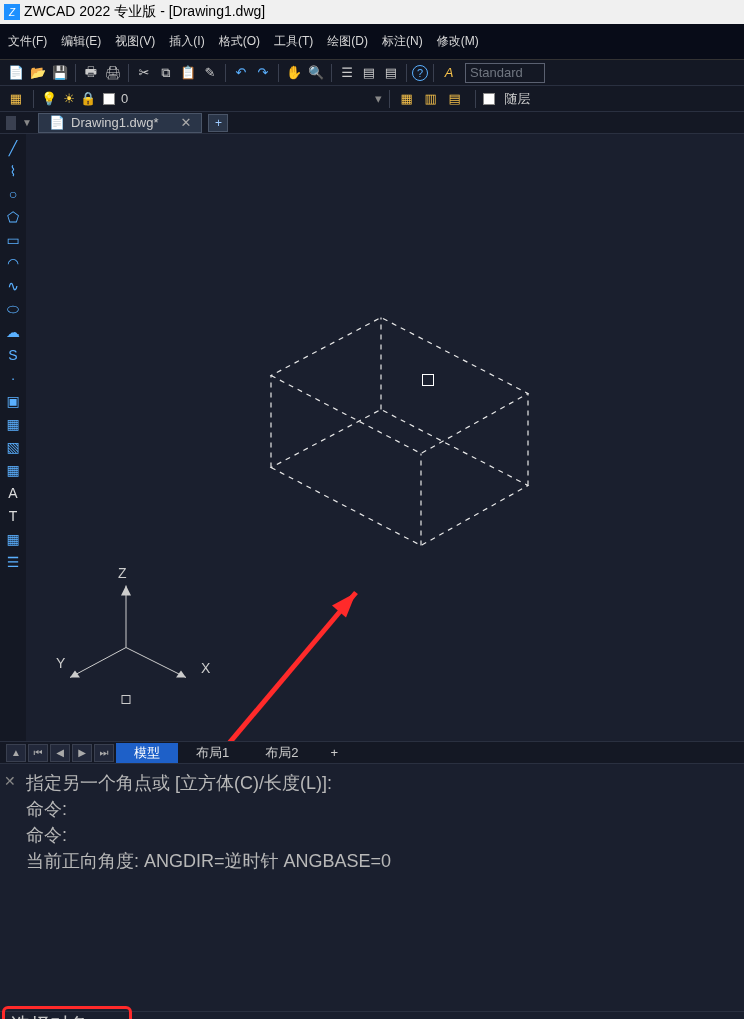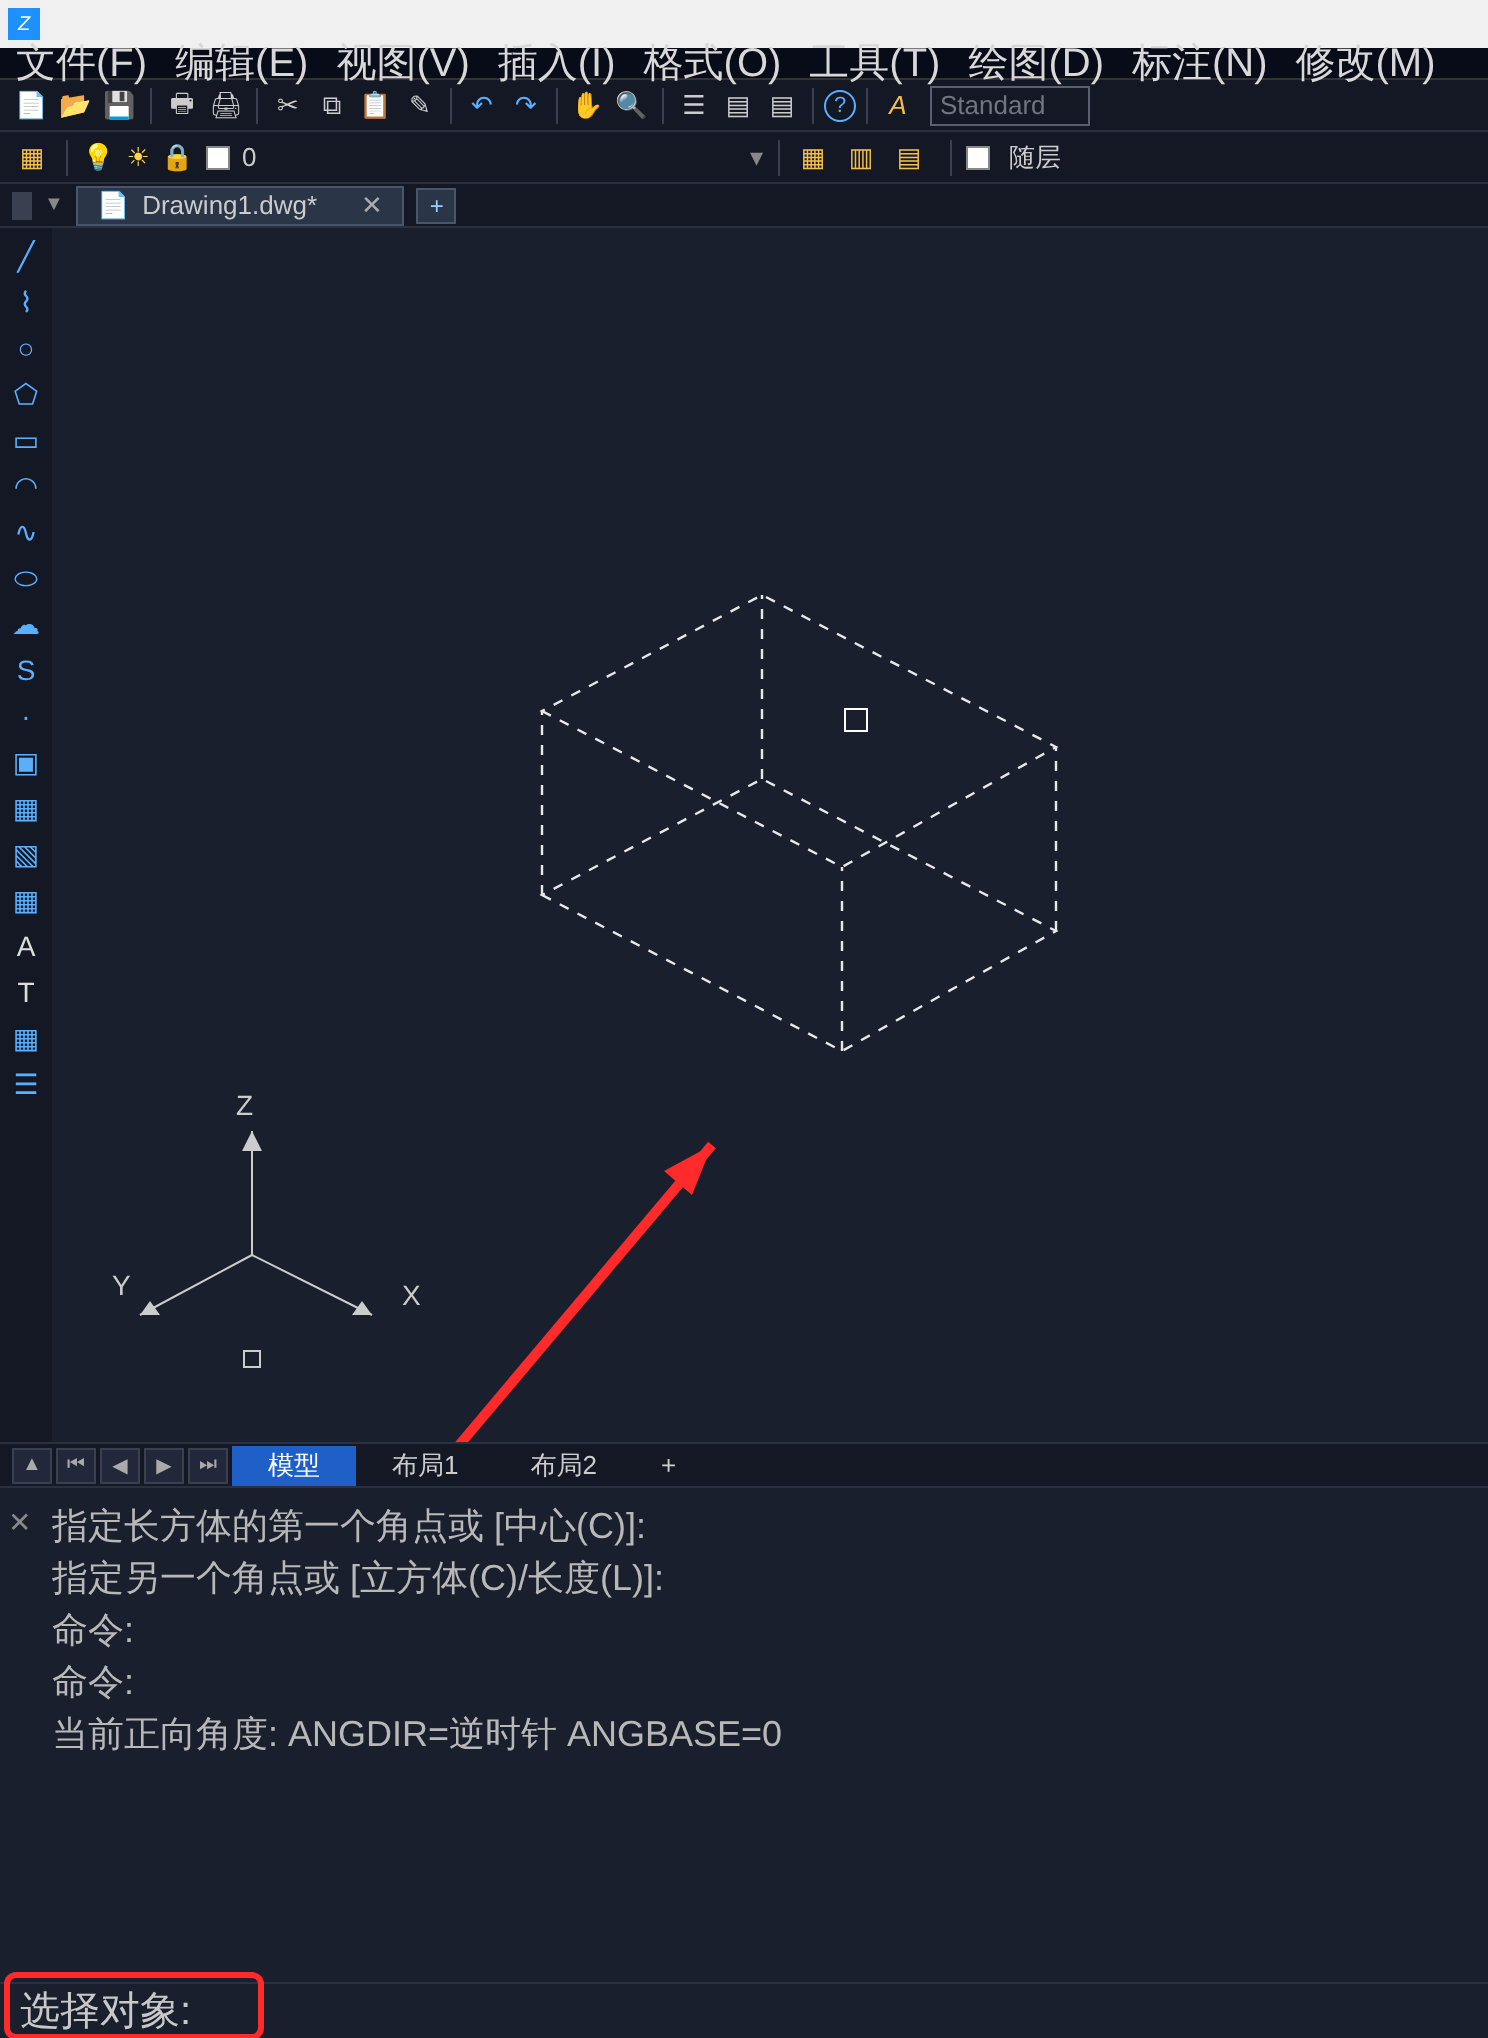--- a/index.html
+++ b/index.html
@@ -1,19 +1,19 @@
 <!DOCTYPE html>
 <html><head>
 <meta charset="utf-8">
 <style>
   * { margin:0; padding:0; box-sizing:border-box; font-family:"Microsoft YaHei","SimSun",Arial,sans-serif; }
   html,body { width:744px; height:1019px; background:#1a1f2e; overflow:hidden; }
   .titlebar { height:24px; background:#f0f0f0; display:flex; align-items:center; padding:0 4px; color:#000; font-size:14px; gap:4px; }
   .titlebar .logo { width:16px; height:16px; background:#1e90ff; color:#fff; font-size:10px; display:flex; align-items:center; justify-content:center; font-style:italic; }
-  .menubar { height:16px; background:#080c18; display:flex; align-items:center; padding:0 8px; gap:14px; color:#d8d8d8; font-size:20px; border-bottom:1px solid #333; }
+  .menubar { height:36px; background:#080c18; display:flex; align-items:center; padding:0 8px; gap:14px; color:#d8d8d8; font-size:12px; border-bottom:1px solid #333; }
   .menubar span { cursor:pointer; }
   .toolbar1 { height:26px; background:#141824; display:flex; align-items:center; padding:0 6px; gap:2px; border-bottom:1px solid #2a3040; }
   .tb-icon { width:20px; height:20px; display:flex; align-items:center; justify-content:center; font-size:13px; cursor:pointer; }
   .tb-sep { width:1px; height:18px; background:#3a4050; margin:0 3px; }
   .style-box { flex:0 0 80px; height:20px; border:1px solid #5a6070; color:#707680; font-size:13px; display:flex; align-items:center; padding:0 4px; margin-left:4px; }
   .toolbar2 { height:26px; background:#141824; display:flex; align-items:center; padding:0 6px; gap:4px; border-bottom:1px solid #2a3040; color:#ccc; font-size:13px; }
   .layer-swatch { width:12px; height:12px; background:#fff; border:1px solid #888; }
   .layer-name { color:#ccc; }
   .layer-drop { flex:0 0 330px; }
   .workarea { display:flex; height:calc(1019px - 24px - 24px - 26px - 26px - 22px - 22px - 20px - 248px); }
@@ -36,20 +36,21 @@
   .cmdpanel .cx { position:absolute; left:4px; top:4px; color:#888; font-size:14px; cursor:pointer; }
   .cmdinput { height:28px; background:#1a1f2e; border-top:1px solid #2a3040; color:#c8c8c8; font-family:"SimSun",monospace; font-size:20px; padding:0 10px; display:flex; align-items:center; position:relative; }
   .red-box { position:absolute; left:2px; top:-6px; width:130px; height:34px; border:3px solid #ff2a2a; border-radius:6px; pointer-events:none; }
   .axis-label { fill:#ccc; font-size:14px; }
 </style>
 </head>
 <body>
 
 <div class="titlebar">
   <div class="logo">Z</div>
+  <span>ZWCAD 2022 专业版 - [Drawing1.dwg]</span>
 </div>
 
 <div class="menubar">
   <span>文件(F)</span>
   <span>编辑(E)</span>
   <span>视图(V)</span>
   <span>插入(I)</span>
   <span>格式(O)</span>
   <span>工具(T)</span>
   <span>绘图(D)</span>
@@ -185,21 +186,20 @@
   <div class="sb-btn">▶</div>
   <div class="sb-btn">⏭</div>
   <div class="sheet active">模型</div>
   <div class="sheet">布局1</div>
   <div class="sheet">布局2</div>
   <div class="sheet add">+</div>
 </div>
 
 <div class="cmdpanel">
   <span class="cx">✕</span>
-  <div>指定长方体的第一个角点或 [中心(C)]:</div>
   <div>指定另一个角点或 [立方体(C)/长度(L)]:</div>
   <div>命令:</div>
   <div>命令:</div>
   <div>当前正向角度:  ANGDIR=逆时针  ANGBASE=0</div>
 </div>
 
 <div class="cmdinput">
   <span>选择对象:</span>
   <div class="red-box"></div>
 </div>

